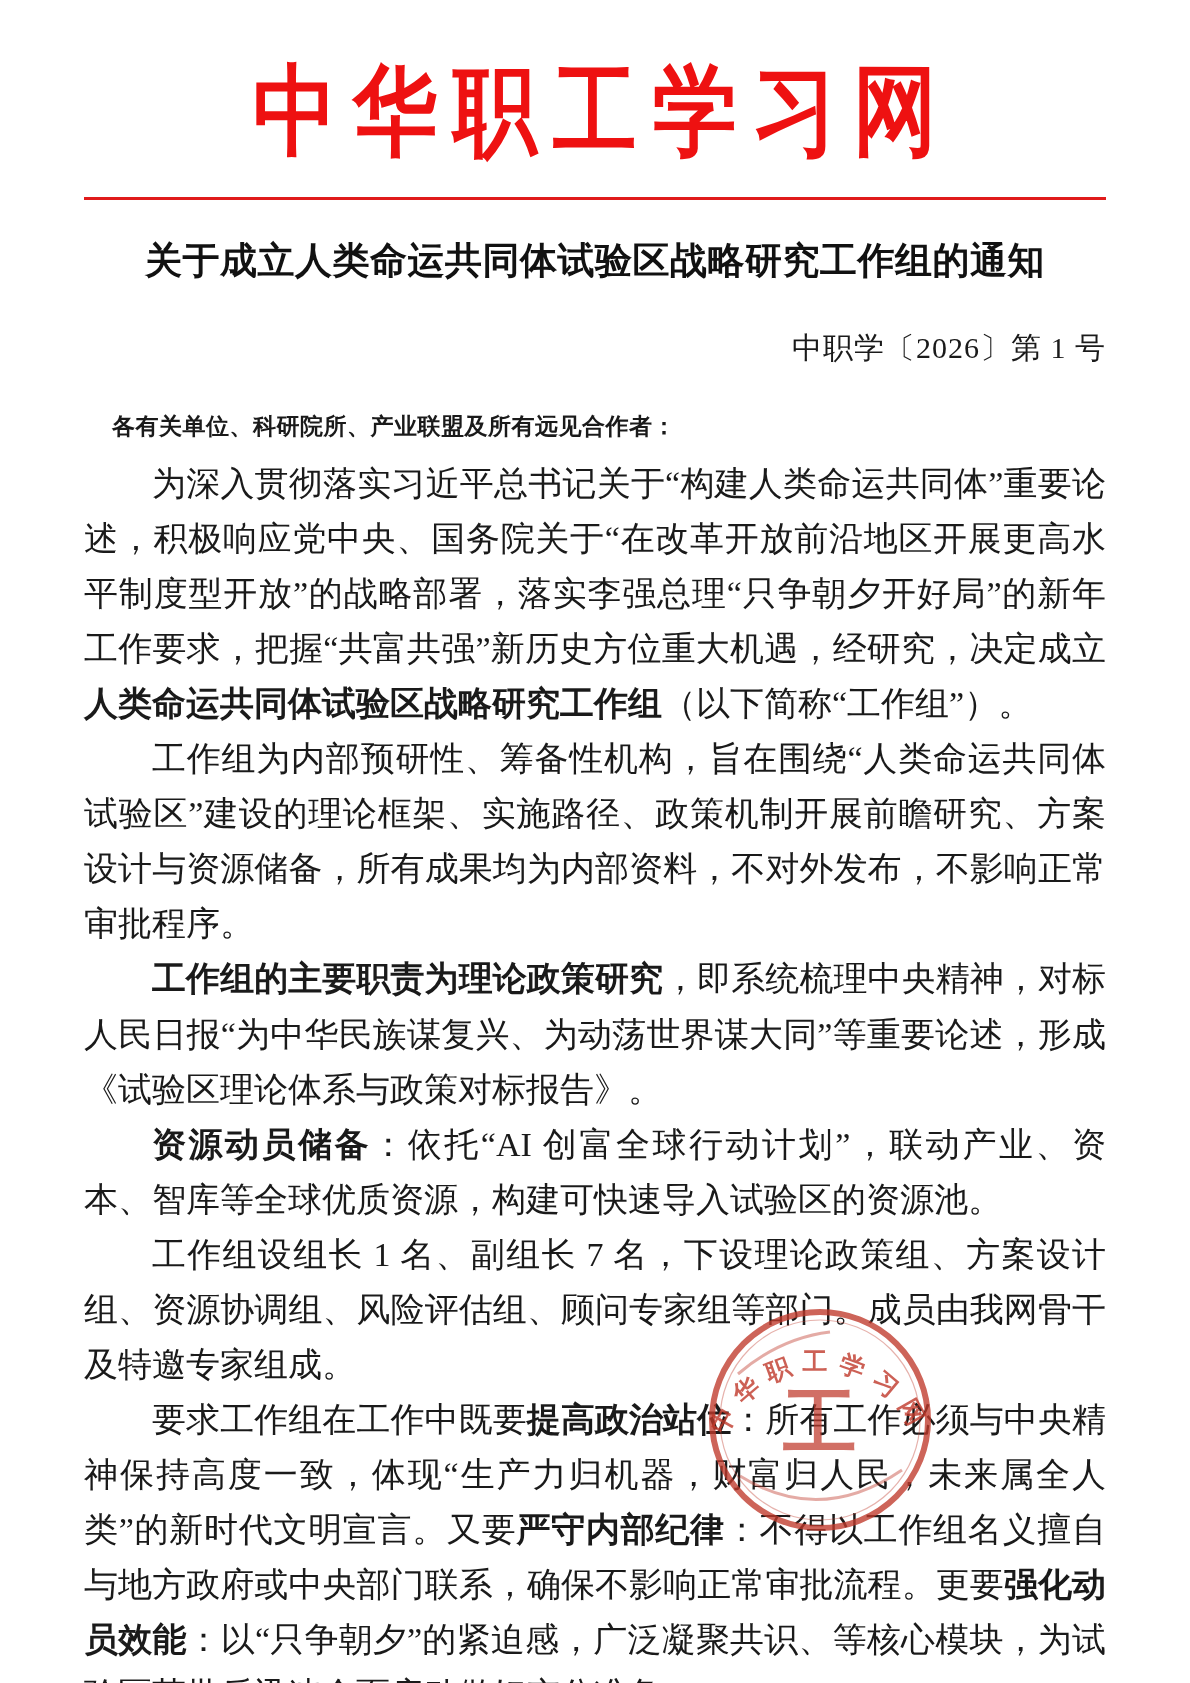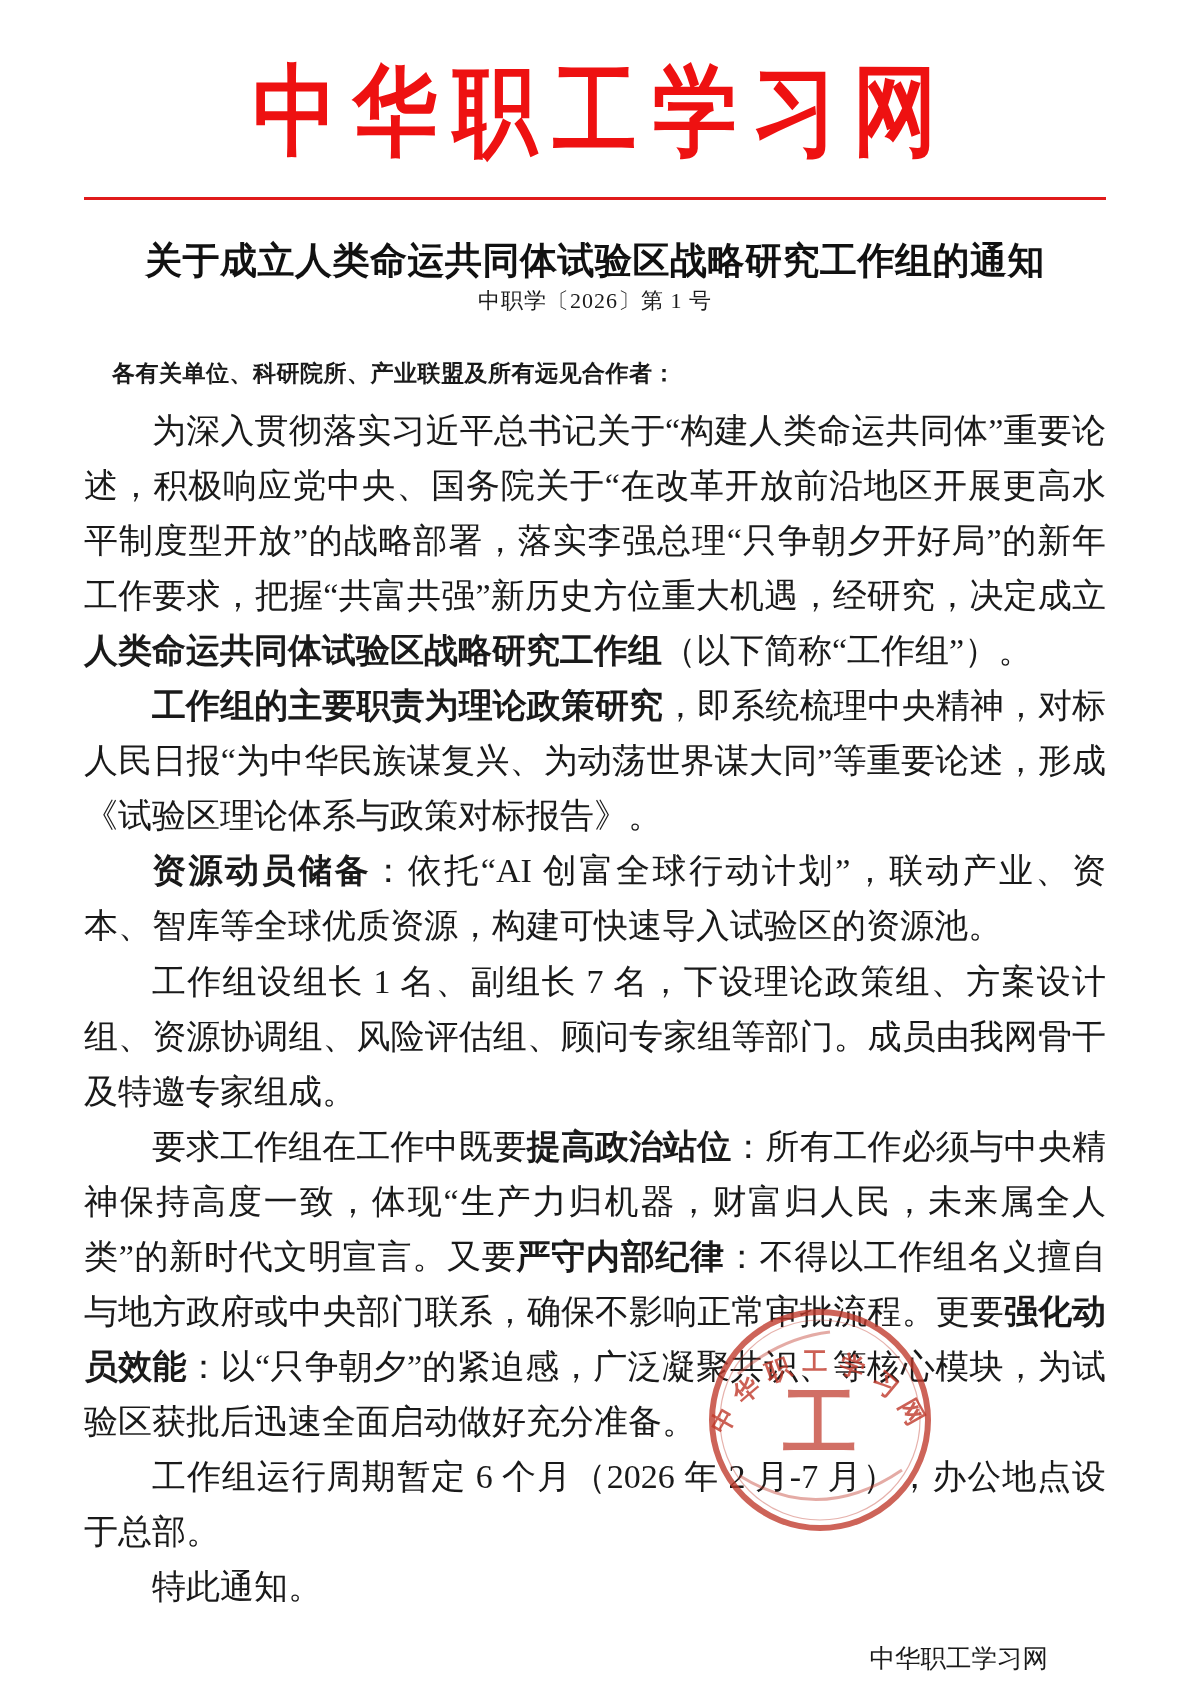--- a/index.html
+++ b/index.html
@@ -50,22 +50,23 @@
   .doc-title {
     text-align: center;
     font-family: "DejaVu Sans", "Liberation Sans", sans-serif;
     font-weight: bold;
     font-size: 37px;
     letter-spacing: 0.5px;
     margin-top: 36px;
     color: #111;
   }
   .doc-number {
-    text-align: center;
-    font-size: 22px;
+    text-align: right;
+    font-size: 30px;
+    margin-top: 42px;
     letter-spacing: 1px;
   }
 
   
   .salutation {
     font-family: "DejaVu Sans", "Liberation Sans", sans-serif;
     font-weight: bold;
     font-size: 23px;
     margin-top: 42px;
     margin-left: 28px;
@@ -122,20 +123,21 @@
   </div>
 
   <div class="doc-title">关于成立人类命运共同体试验区战略研究工作组的通知</div>
 
   <div class="doc-number">中职学〔2026〕第 1 号</div>
 
   <div class="salutation">各有关单位、科研院所、产业联盟及所有远见合作者：</div>
 
   <div class="body-text" id="body-text">
       <p><span>为深入贯彻落实习近平总书记关于“构建人类命运共同体”重要论述，积极响应党中央、国务院关于“在改革开放前沿地区开展更高水平制度型开放”的战略部署，落实李强总理“只争朝夕开好局”的新年工作要求，把握“共富共强”新历史方位重大机遇，经研究，决定成立</span><strong>人类命运共同体试验区战略研究工作组</strong><span>（以下简称“工作组”）。</span></p>
+      <p><span>工作组为内部预研性、筹备性机构，旨在围绕“人类命运共同体试验区”建设的理论框架、实施路径、政策机制开展前瞻研究、方案设计与资源储备，所有成果均为内部资料，不对外发布，不影响正常审批程序。</span></p>
       <p><strong>工作组的主要职责为理论政策研究</strong><span>，即系统梳理中央精神，对标人民日报“为中华民族谋复兴、为动荡世界谋大同”等重要论述，形成《试验区理论体系与政策对标报告》。</span></p>
       <p><strong>资源动员储备</strong><span>：依托“AI 创富全球行动计划”，联动产业、资本、智库等全球优质资源，构建可快速导入试验区的资源池。</span></p>
       <p><span>工作组设组长 1 名、副组长 7 名，下设理论政策组、方案设计组、资源协调组、风险评估组、顾问专家组等部门。成员由我网骨干及特邀专家组成。</span></p>
       <p><span>要求工作组在工作中既要</span><strong>提高政治站位</strong><span>：所有工作必须与中央精神保持高度一致，体现“生产力归机器，财富归人民，未来属全人类”的新时代文明宣言。又要</span><strong>严守内部纪律</strong><span>：不得以工作组名义擅自与地方政府或中央部门联系，确保不影响正常审批流程。更要</span><strong>强化动员效能</strong><span>：以“只争朝夕”的紧迫感，广泛凝聚共识、等核心模块，为试验区获批后迅速全面启动做好充分准备。</span></p>
       <p><span>工作组运行周期暂定 6 个月（2026 年 2 月-7 月），办公地点设于总部。</span></p>
       <p><span>特此通知。</span></p>
     </div>
 
   <div class="signature">
     <div>中华职工学习网</div>

